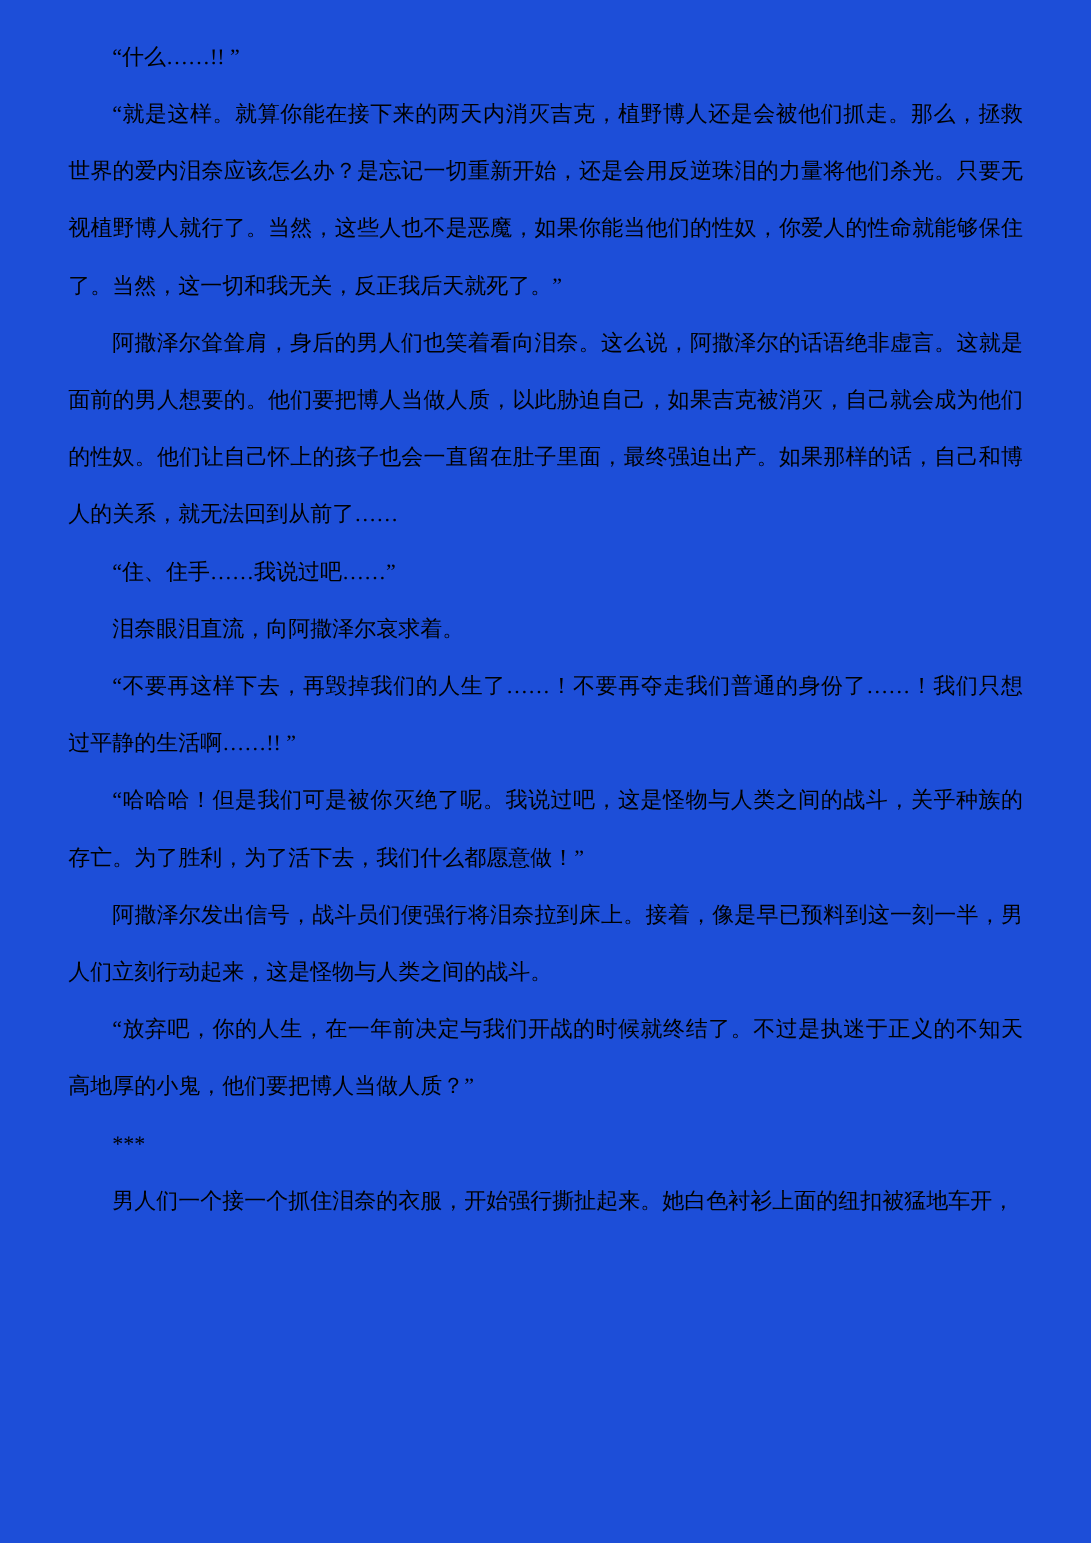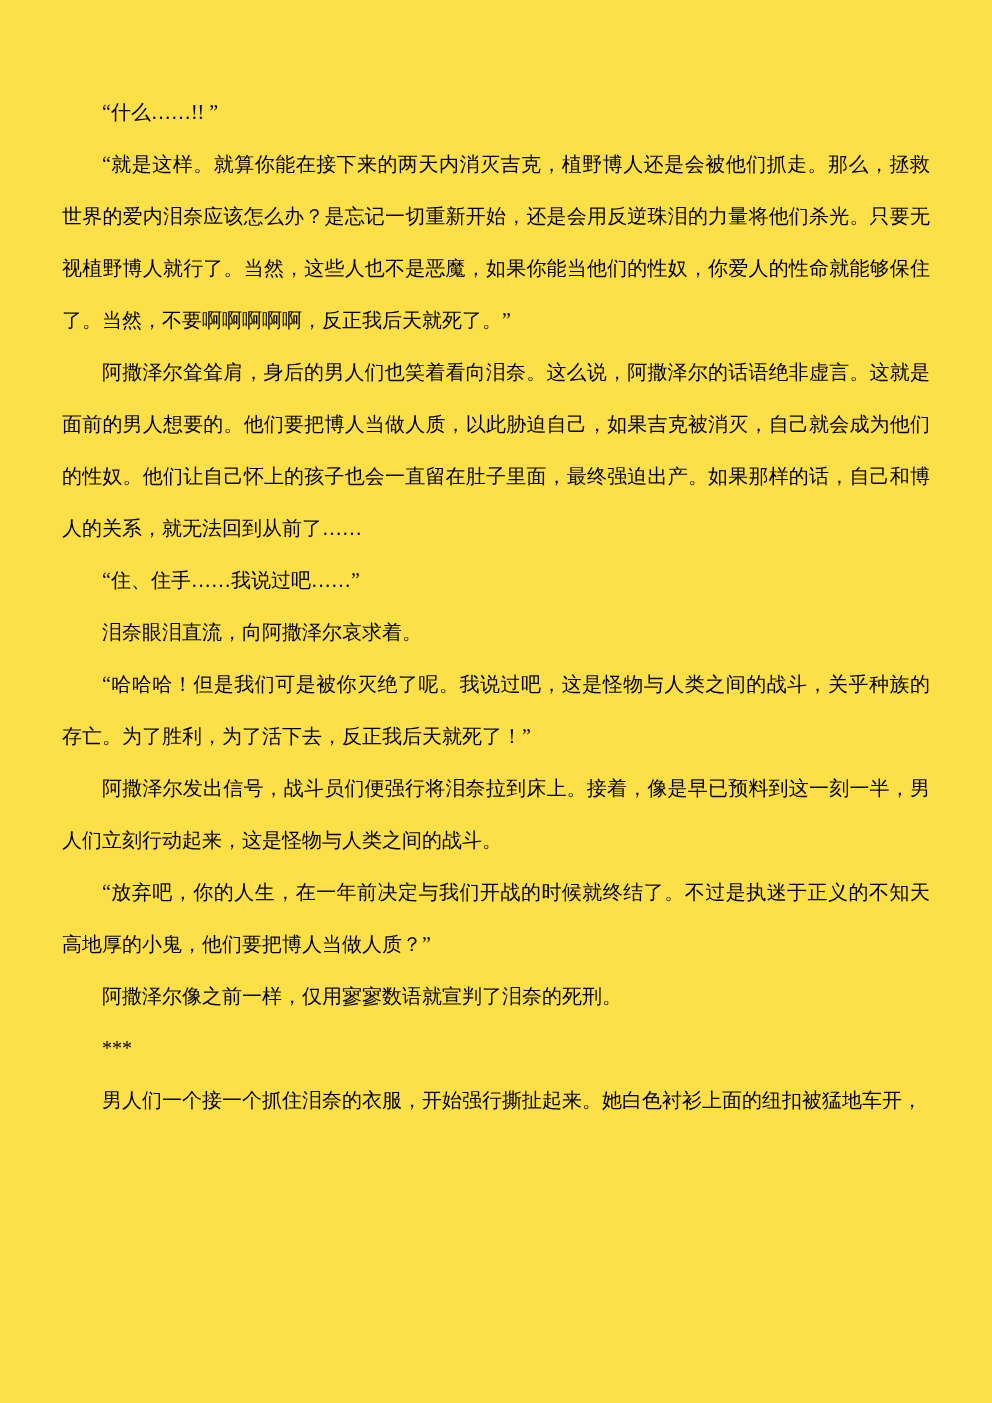--- a/index.html
+++ b/index.html
@@ -9,46 +9,46 @@
   }
   body {
     width: 992px;
     height: 1403px;
     overflow: hidden;
   }
   .page {
     box-sizing: border-box;
     width: 992px;
     height: 1403px;
-    padding: 86px 62px 0 62px;
-    background: #fde047;
+    padding: 26px 62px 0 62px;
+    background: #1d4ed8;
   }
   .text-body p.para {
     margin: 0;
     padding: 0;
     font-family: "Liberation Serif", "DejaVu Serif", serif;
     font-size: 20px;
     line-height: 52px;
     color: #000000;
     text-align: justify;
     text-justify: inter-ideograph;
     text-indent: 2em;
     word-break: normal;
   }
 </style>
 </head>
 <body>
 
 <div class="page">
   <div class="text-body" id="text-body">
       <p class="para">“什么……!! ”</p>
-      <p class="para">“就是这样。就算你能在接下来的两天内消灭吉克，植野博人还是会被他们抓走。那么，拯救世界的爱内泪奈应该怎么办？是忘记一切重新开始，还是会用反逆珠泪的力量将他们杀光。只要无视植野博人就行了。当然，这些人也不是恶魔，如果你能当他们的性奴，你爱人的性命就能够保住了。当然，不要啊啊啊啊啊，反正我后天就死了。”</p>
+      <p class="para">“就是这样。就算你能在接下来的两天内消灭吉克，植野博人还是会被他们抓走。那么，拯救世界的爱内泪奈应该怎么办？是忘记一切重新开始，还是会用反逆珠泪的力量将他们杀光。只要无视植野博人就行了。当然，这些人也不是恶魔，如果你能当他们的性奴，你爱人的性命就能够保住了。当然，这一切和我无关，反正我后天就死了。”</p>
       <p class="para">阿撒泽尔耸耸肩，身后的男人们也笑着看向泪奈。这么说，阿撒泽尔的话语绝非虚言。这就是面前的男人想要的。他们要把博人当做人质，以此胁迫自己，如果吉克被消灭，自己就会成为他们的性奴。他们让自己怀上的孩子也会一直留在肚子里面，最终强迫出产。如果那样的话，自己和博人的关系，就无法回到从前了……</p>
       <p class="para">“住、住手……我说过吧……”</p>
       <p class="para">泪奈眼泪直流，向阿撒泽尔哀求着。</p>
-      <p class="para">“哈哈哈！但是我们可是被你灭绝了呢。我说过吧，这是怪物与人类之间的战斗，关乎种族的存亡。为了胜利，为了活下去，反正我后天就死了！”</p>
+      <p class="para">“不要再这样下去，再毁掉我们的人生了……！不要再夺走我们普通的身份了……！我们只想过平静的生活啊……!! ”</p>
+      <p class="para">“哈哈哈！但是我们可是被你灭绝了呢。我说过吧，这是怪物与人类之间的战斗，关乎种族的存亡。为了胜利，为了活下去，我们什么都愿意做！”</p>
       <p class="para">阿撒泽尔发出信号，战斗员们便强行将泪奈拉到床上。接着，像是早已预料到这一刻一半，男人们立刻行动起来，这是怪物与人类之间的战斗。</p>
       <p class="para">“放弃吧，你的人生，在一年前决定与我们开战的时候就终结了。不过是执迷于正义的不知天高地厚的小鬼，他们要把博人当做人质？”</p>
-      <p class="para">阿撒泽尔像之前一样，仅用寥寥数语就宣判了泪奈的死刑。</p>
       <p class="para">***</p>
       <p class="para">男人们一个接一个抓住泪奈的衣服，开始强行撕扯起来。她白色衬衫上面的纽扣被猛地车开，</p>
     </div>
 </div>
 
 </body></html>

